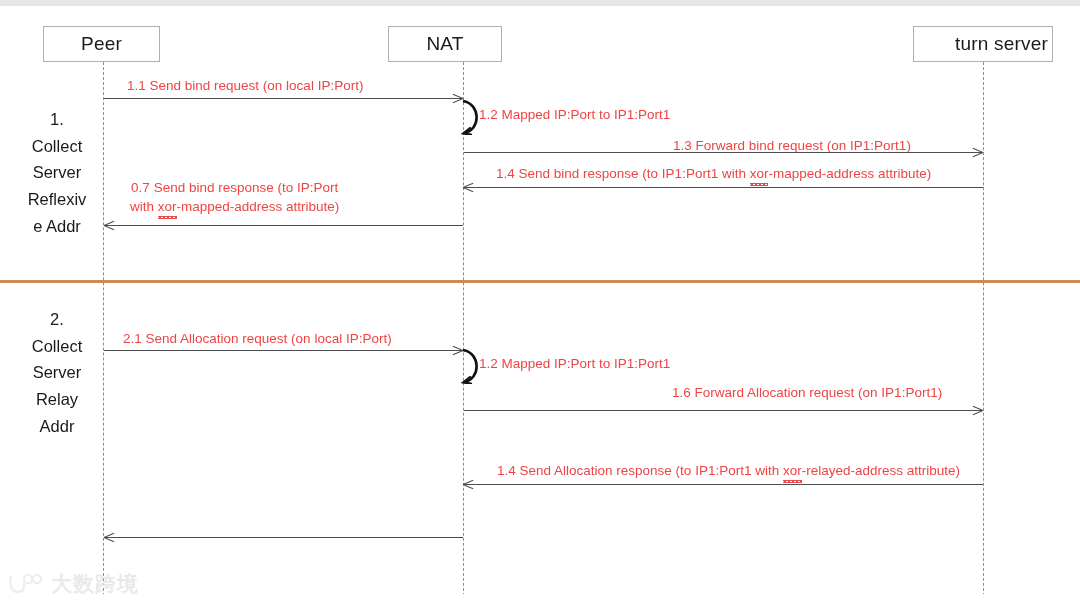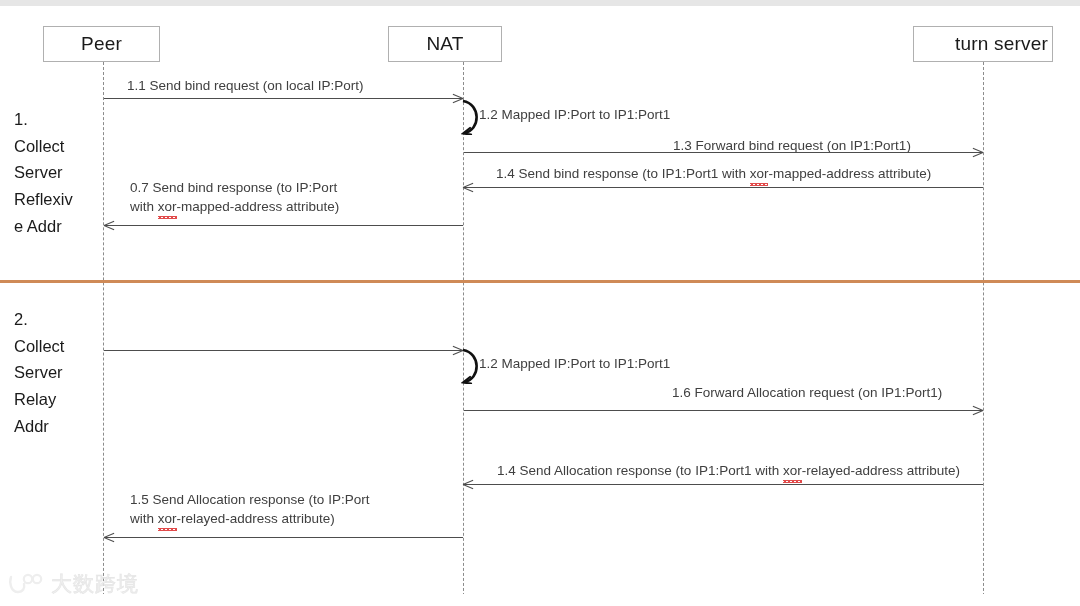--- a/index.html
+++ b/index.html
@@ -10,20 +10,21 @@
   body {
     font-family: "Liberation Sans", sans-serif;
     -webkit-font-smoothing: antialiased;
   }
   #canvas {
     position: relative;
     width: 1080px;
     height: 594px;
     background: #ffffff;
     overflow: hidden;
+    text-align: center;
   }
   
   .top-strip {
     position: absolute;
     left: 0;
     top: 0;
     width: 1080px;
     height: 6px;
     background: #e6e6e6;
   }
@@ -92,21 +93,21 @@
     transform-origin: 0% 50%;
   }
   .vhead.left span.a { transform: rotate(23deg); }
   .vhead.left span.b { transform: rotate(-23deg); }
 
   
   .msg-label {
     position: absolute;
     font-size: 13.5px;
     line-height: 1.42;
-    color: #404040;
+    color: #ef4444;
     white-space: pre-line;
   }
   .msg-label .spell {
     text-decoration: none;
     position: relative;
     display: inline-block;
   }
   .msg-label .spell::after {
     content: "";
     position: absolute;
@@ -212,20 +213,21 @@
       <span class="b"></span>
   </div>
 
   <div class="msg-label" style="left:130px; top:178px;"><span>0.7 Send bind response (to IP:Port</span><br><span>with </span><span class="spell">xor</span><span>-mapped-address attribute)</span></div>
   <div class="msg-line" style="left:104px; top:225px; width:359px;"></div>
   <div class="vhead left" style="left:104px; top:219px;">
     <span class="a"></span>
       <span class="b"></span>
   </div>
 
+  <div class="msg-label" style="left:123px; top:329px;">2.1 Send Allocation request (on local IP:Port)</div>
   <div class="msg-line" style="left:104px; top:350px; width:359px;"></div>
   <div class="vhead right" style="left:452px; top:344px;">
     <span class="a"></span>
       <span class="b"></span>
   </div>
 
   <div class="self-loop" style="left:461px; top:348px;">
     <svg width="26" height="36" viewBox="0 0 26 36">
       <path d="M2 2 C 20 5, 20 31, 3 34" fill="none" stroke="#111111" stroke-width="2.6"></path>
       <path d="M9 29 L2 34.5 L10 35.5" fill="none" stroke="#111111" stroke-width="2.2" stroke-linecap="round"></path>
@@ -240,21 +242,20 @@
       <span class="b"></span>
   </div>
 
   <div class="msg-label" style="left:497px; top:461px;"><span>1.4 Send Allocation response (to IP1:Port1 with </span><span class="spell">xor</span><span>-relayed-address attribute)</span></div>
   <div class="msg-line" style="left:463px; top:484px; width:520px;"></div>
   <div class="vhead left" style="left:463px; top:478px;">
     <span class="a"></span>
       <span class="b"></span>
   </div>
 
-  <div class="msg-label" style="left:130px; top:490px;"><span>1.5 Send Allocation response (to IP:Port</span><br><span>with </span><span class="spell">xor</span><span>-relayed-address attribute)</span></div>
   <div class="msg-line" style="left:104px; top:537px; width:359px;"></div>
   <div class="vhead left" style="left:104px; top:531px;">
     <span class="a"></span>
       <span class="b"></span>
   </div>
 
   <div class="watermark" style="left:8px; top:570px;">
     <svg class="wm-logo" viewBox="0 0 36 22">
       <path d="M3 4 C 1 10, 3 19, 10 19 C 15 19, 17 15, 16 11" fill="none" stroke="#ededed" stroke-width="2.4" stroke-linecap="round"></path>
       <circle cx="20" cy="6" r="4.2" fill="none" stroke="#ededed" stroke-width="2.2"></circle>

